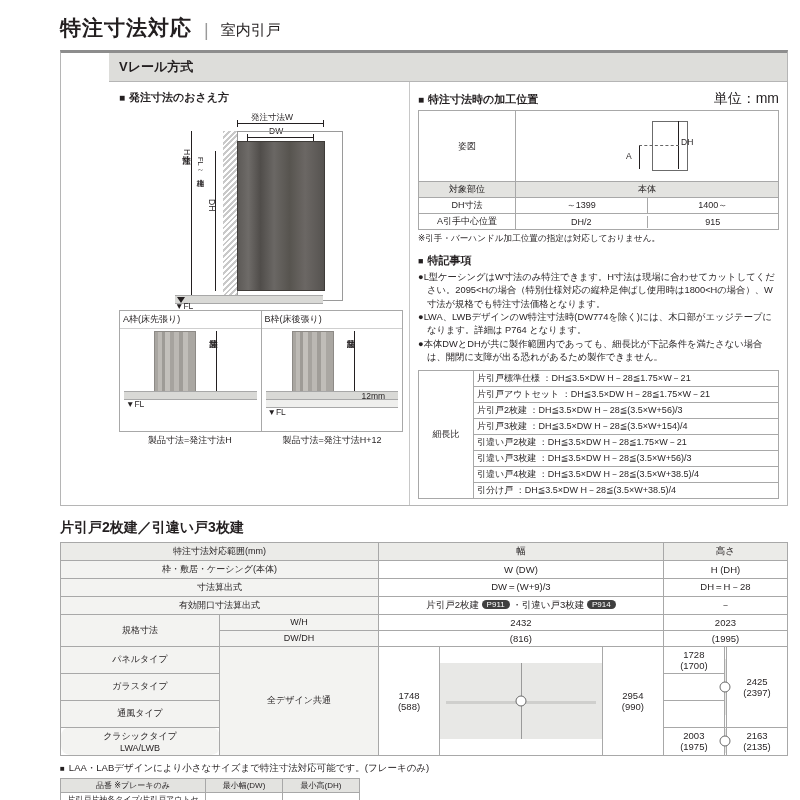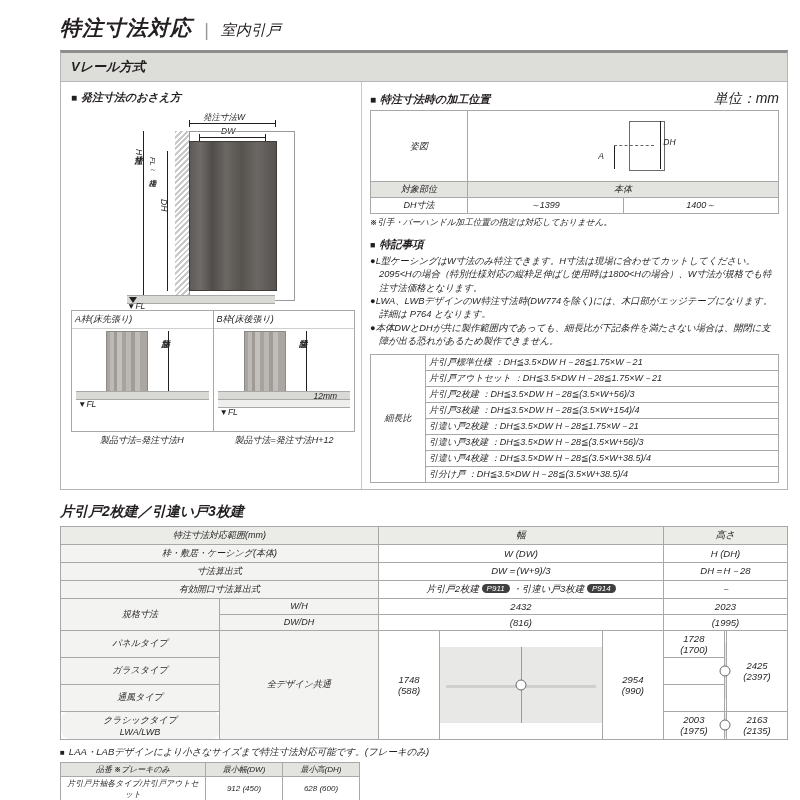--- a/index.html
+++ b/index.html
@@ -1,26 +1,26 @@
 <!DOCTYPE html>
 <html><head>
 <meta charset="utf-8">
 <style>
   html,body{margin:0;padding:0;background:#ffffff;}
   body{width:800px;height:800px;font-family:"Liberation Sans","DejaVu Sans",sans-serif;color:#231f20;overflow:hidden;}
-  .page{position:relative;width:800px;height:800px;font-style:italic;}
+  .page{position:relative;width:800px;height:800px;}
 
   
   .hdr{display:flex;align-items:flex-end;gap:10px;padding:14px 0 8px 60px;}
   .hdr .t1{font-size:21px;font-weight:bold;letter-spacing:1px;}
   .hdr .bar{color:#9a9a9a;font-size:18px;padding:0 2px 1px 2px;}
   .hdr .t2{font-size:15px;padding-bottom:2px;}
 
   
-  .outer{position:relative;margin:0 12px 8px 60px;border:1px solid #b5b5b5;border-top:3px solid #8d8d8d;}
+  .outer{position:relative;margin:0 12px 8px 60px;border:1px solid #b5b5b5;border-top:3px solid #8d8d8d;padding-left:48px;}
   .secbar{background:#ddddda;border-bottom:1px solid #b5b5b5;padding:5px 10px;font-size:13px;font-weight:bold;}
   .body2{display:flex;}
   .colL{width:300px;padding:8px 6px 6px 10px;box-sizing:border-box;}
   .colR{flex:1;padding:8px 8px 6px 8px;box-sizing:border-box;border-left:1px solid #c8c8c8;}
 
   .subttl{font-size:11px;font-weight:bold;margin:0 0 6px 0;}
   .subttl::before{content:"■";margin-right:4px;font-size:10px;}
 
   
   .draw1{position:relative;height:195px;}
@@ -183,20 +183,33 @@
               <table style="border:0;">
                 <tbody>
                       <tr>
                   <td class="tcenter" style="border:0;border-right:1px solid #a8a8a8;width:50%;">～1399</td>
                   <td class="tcenter" style="border:0;">1400～</td>
                 </tr>
               </tbody>
                   </table>
             </td>
           </tr>
+          <tr>
+            <td class="tcenter">A引手中心位置</td>
+            <td style="padding:0;">
+              <table style="border:0;">
+                <tbody>
+                      <tr>
+                  <td class="tcenter" style="border:0;border-right:1px solid #a8a8a8;width:50%;">DH/2</td>
+                  <td class="tcenter" style="border:0;">915</td>
+                </tr>
+              </tbody>
+                  </table>
+            </td>
+          </tr>
         </tbody>
           </table>
         <div class="note">※引手・バーハンドル加工位置の指定は対応しておりません。</div>
 
         <div class="tokki">特記事項</div>
         <div class="bullet">●<span>L型ケーシングはW寸法のみ特注できます。H寸法は現場に合わせてカットしてください。2095&lt;Hの場合（特別仕様対応の縦枠足伸ばし使用時は1800&lt;Hの場合）、W寸法が規格でも特注寸法価格となります。</span></div>
         <div class="bullet">●<span>LWA、LWBデザインのW特注寸法時(DW774を除く)には、木口部がエッジテープになります。詳細は P764 となります。</span></div>
         <div class="bullet">●<span>本体DWとDHが共に製作範囲内であっても、細長比が下記条件を満たさない場合は、開閉に支障が出る恐れがあるため製作できません。</span></div>
 
         <table style="margin-top:5px;">

